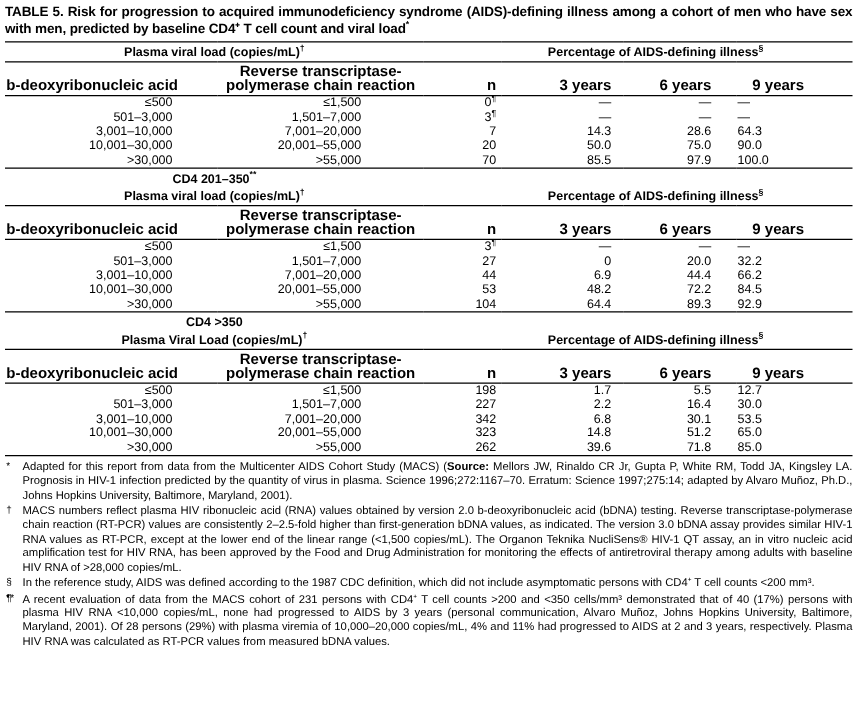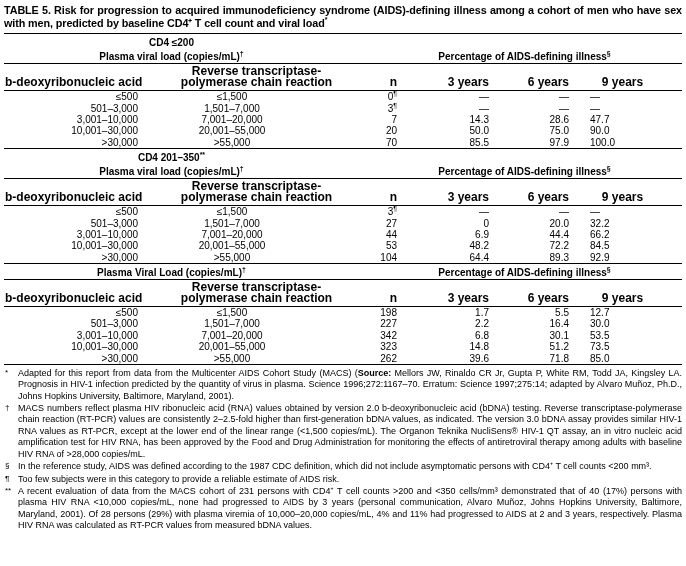--- a/index.html
+++ b/index.html
@@ -23,21 +23,21 @@
   .grphead td { font-weight: bold; text-align: center; vertical-align: bottom; border-bottom: 1px solid #000; height: 14px; padding: 0 0 1px 0; }
   .grphead td.pct-head { padding-left: 28px; }
   .colhead th { font-weight: bold; vertical-align: bottom; border-bottom: 1px solid #000; padding: 2px 0 2px 0; line-height: 11px; font-size: 12px; }
   th.c1 { text-align: left; padding-left: 1px; }
   th.c2 { text-align: center; white-space: pre-line; }
   th.c3, td.c3 { text-align: right; padding-right: 4px; }
   th.c4, td.c4 { text-align: right; padding-right: 10px; }
   th.c5, td.c5 { text-align: right; padding-right: 20px; }
   th.c6, td.c6 { padding-right: 26px; }
   td.c1 { text-align: right; padding-right: 36px; }
-  td.c2 { text-align: center; padding-right: 50px; margin-top: 33px; }
+  td.c2 { text-align: right; padding-right: 50px; margin-top: 33px; }
   tr.datarow td { height: 11.4px; line-height: 11px; padding-top: 0; padding-bottom: 0; }
   .footnotes {
     border-top: 1px solid #000; margin-top: 0; padding-top: 3px;
     font-size: 9px; line-height: 11.4px;
   }
   .fn { position: relative; padding-left: 14px; text-align: justify; margin-bottom: 1px; }
   .fn .fnmark { position: absolute; left: 1px; top: -1px; font-size: 8px; }
   .fn b { font-weight: bold; margin-top: 16px; }
 </style>
 </head>
@@ -49,24 +49,20 @@
   <table class="sec">
     <colgroup>
       <col class="c1">
           <col class="c2">
           <col class="c3">
           <col class="c4">
           <col class="c5">
           <col class="c6">
     </colgroup>
     <tbody>
-      <tr class="cd4row">
-        <td colspan="2">CD4 ≤200</td>
-        <td colspan="4"></td>
-      </tr>
       <tr class="grphead">
         <td colspan="2" class="vl-head">Plasma viral load (copies/mL)<sup>†</sup></td>
         <td colspan="4" class="pct-head">Percentage of AIDS-defining illness<sup>§</sup></td>
       </tr>
       <tr class="colhead">
         <th class="c1">b-deoxyribonucleic acid</th>
         <th class="c2">Reverse transcriptase-
 polymerase chain reaction</th>
         <th class="c3">n</th>
         <th class="c4">3 years</th>
@@ -88,21 +84,21 @@
             <td class="c4">—</td>
             <td class="c5">—</td>
             <td class="c6">—</td>
           </tr>
           <tr class="datarow">
             <td class="c1">3,001–10,000</td>
             <td class="c2">7,001–20,000</td>
             <td class="c3">7</td>
             <td class="c4">14.3</td>
             <td class="c5">28.6</td>
-            <td class="c6">47.7</td>
+            <td class="c6">64.3</td>
           </tr>
           <tr class="datarow">
             <td class="c1">10,001–30,000</td>
             <td class="c2">20,001–55,000</td>
             <td class="c3">20</td>
             <td class="c4">50.0</td>
             <td class="c5">75.0</td>
             <td class="c6">90.0</td>
           </tr>
           <tr class="datarow">
@@ -189,20 +185,24 @@
   <table class="sec">
     <colgroup>
       <col class="c1">
           <col class="c2">
           <col class="c3">
           <col class="c4">
           <col class="c5">
           <col class="c6">
     </colgroup>
     <tbody>
+      <tr class="cd4row">
+        <td colspan="2">CD4 &gt;350</td>
+        <td colspan="4"></td>
+      </tr>
       <tr class="grphead">
         <td colspan="2" class="vl-head">Plasma Viral Load (copies/mL)<sup>†</sup></td>
         <td colspan="4" class="pct-head">Percentage of AIDS-defining illness<sup>§</sup></td>
       </tr>
       <tr class="colhead">
         <th class="c1">b-deoxyribonucleic acid</th>
         <th class="c2">Reverse transcriptase-
 polymerase chain reaction</th>
         <th class="c3">n</th>
         <th class="c4">3 years</th>
@@ -232,33 +232,33 @@
             <td class="c4">6.8</td>
             <td class="c5">30.1</td>
             <td class="c6">53.5</td>
           </tr>
           <tr class="datarow">
             <td class="c1">10,001–30,000</td>
             <td class="c2">20,001–55,000</td>
             <td class="c3">323</td>
             <td class="c4">14.8</td>
             <td class="c5">51.2</td>
-            <td class="c6">73.5</td>
+            <td class="c6">65.0</td>
           </tr>
           <tr class="datarow">
             <td class="c1">&gt;30,000</td>
             <td class="c2">&gt;55,000</td>
             <td class="c3">262</td>
             <td class="c4">39.6</td>
             <td class="c5">71.8</td>
             <td class="c6">85.0</td>
           </tr>
         </tbody>
   </table>
 </div>
   <div id="footnotes" class="footnotes">
       <div class="fn"><span class="fnmark">*</span><span class="fntext">Adapted for this report from data from the Multicenter AIDS Cohort Study (MACS) (<b>Source:</b> Mellors JW, Rinaldo CR Jr, Gupta P, White RM, Todd JA, Kingsley LA. Prognosis in HIV-1 infection predicted by the quantity of virus in plasma. Science 1996;272:1167–70. Erratum: Science 1997;275:14; adapted by Alvaro Muñoz, Ph.D., Johns Hopkins University, Baltimore, Maryland, 2001).</span></div>
       <div class="fn"><span class="fnmark">†</span><span class="fntext">MACS numbers reflect plasma HIV ribonucleic acid (RNA) values obtained by version 2.0 b-deoxyribonucleic acid (bDNA) testing. Reverse transcriptase-polymerase chain reaction (RT-PCR) values are consistently 2–2.5-fold higher than first-generation bDNA values, as indicated. The version 3.0 bDNA assay provides similar HIV-1 RNA values as RT-PCR, except at the lower end of the linear range (&lt;1,500 copies/mL). The Organon Teknika NucliSens® HIV-1 QT assay, an in vitro nucleic acid amplification test for HIV RNA, has been approved by the Food and Drug Administration for monitoring the effects of antiretroviral therapy among adults with baseline HIV RNA of &gt;28,000 copies/mL.</span></div>
       <div class="fn"><span class="fnmark">§</span><span class="fntext">In the reference study, AIDS was defined according to the 1987 CDC definition, which did not include asymptomatic persons with CD4⁺ T cell counts &lt;200 mm³.</span></div>
-      <div class="fn"><span class="fnmark">¶</span><span class="fntext">Too few subjects were in this category to provide a reliable estimate of AIDS risk.</span></div>
+      <div class="fn"><span class="fnmark">¶</span></div>
       <div class="fn"><span class="fnmark">**</span><span class="fntext">A recent evaluation of data from the MACS cohort of 231 persons with CD4⁺ T cell counts &gt;200 and &lt;350 cells/mm³ demonstrated that of 40 (17%) persons with plasma HIV RNA &lt;10,000 copies/mL, none had progressed to AIDS by 3 years (personal communication, Alvaro Muñoz, Johns Hopkins University, Baltimore, Maryland, 2001). Of 28 persons (29%) with plasma viremia of 10,000–20,000 copies/mL, 4% and 11% had progressed to AIDS at 2 and 3 years, respectively. Plasma HIV RNA was calculated as RT-PCR values from measured bDNA values.</span></div>
     </div>
 </div>
 
 </body></html>

